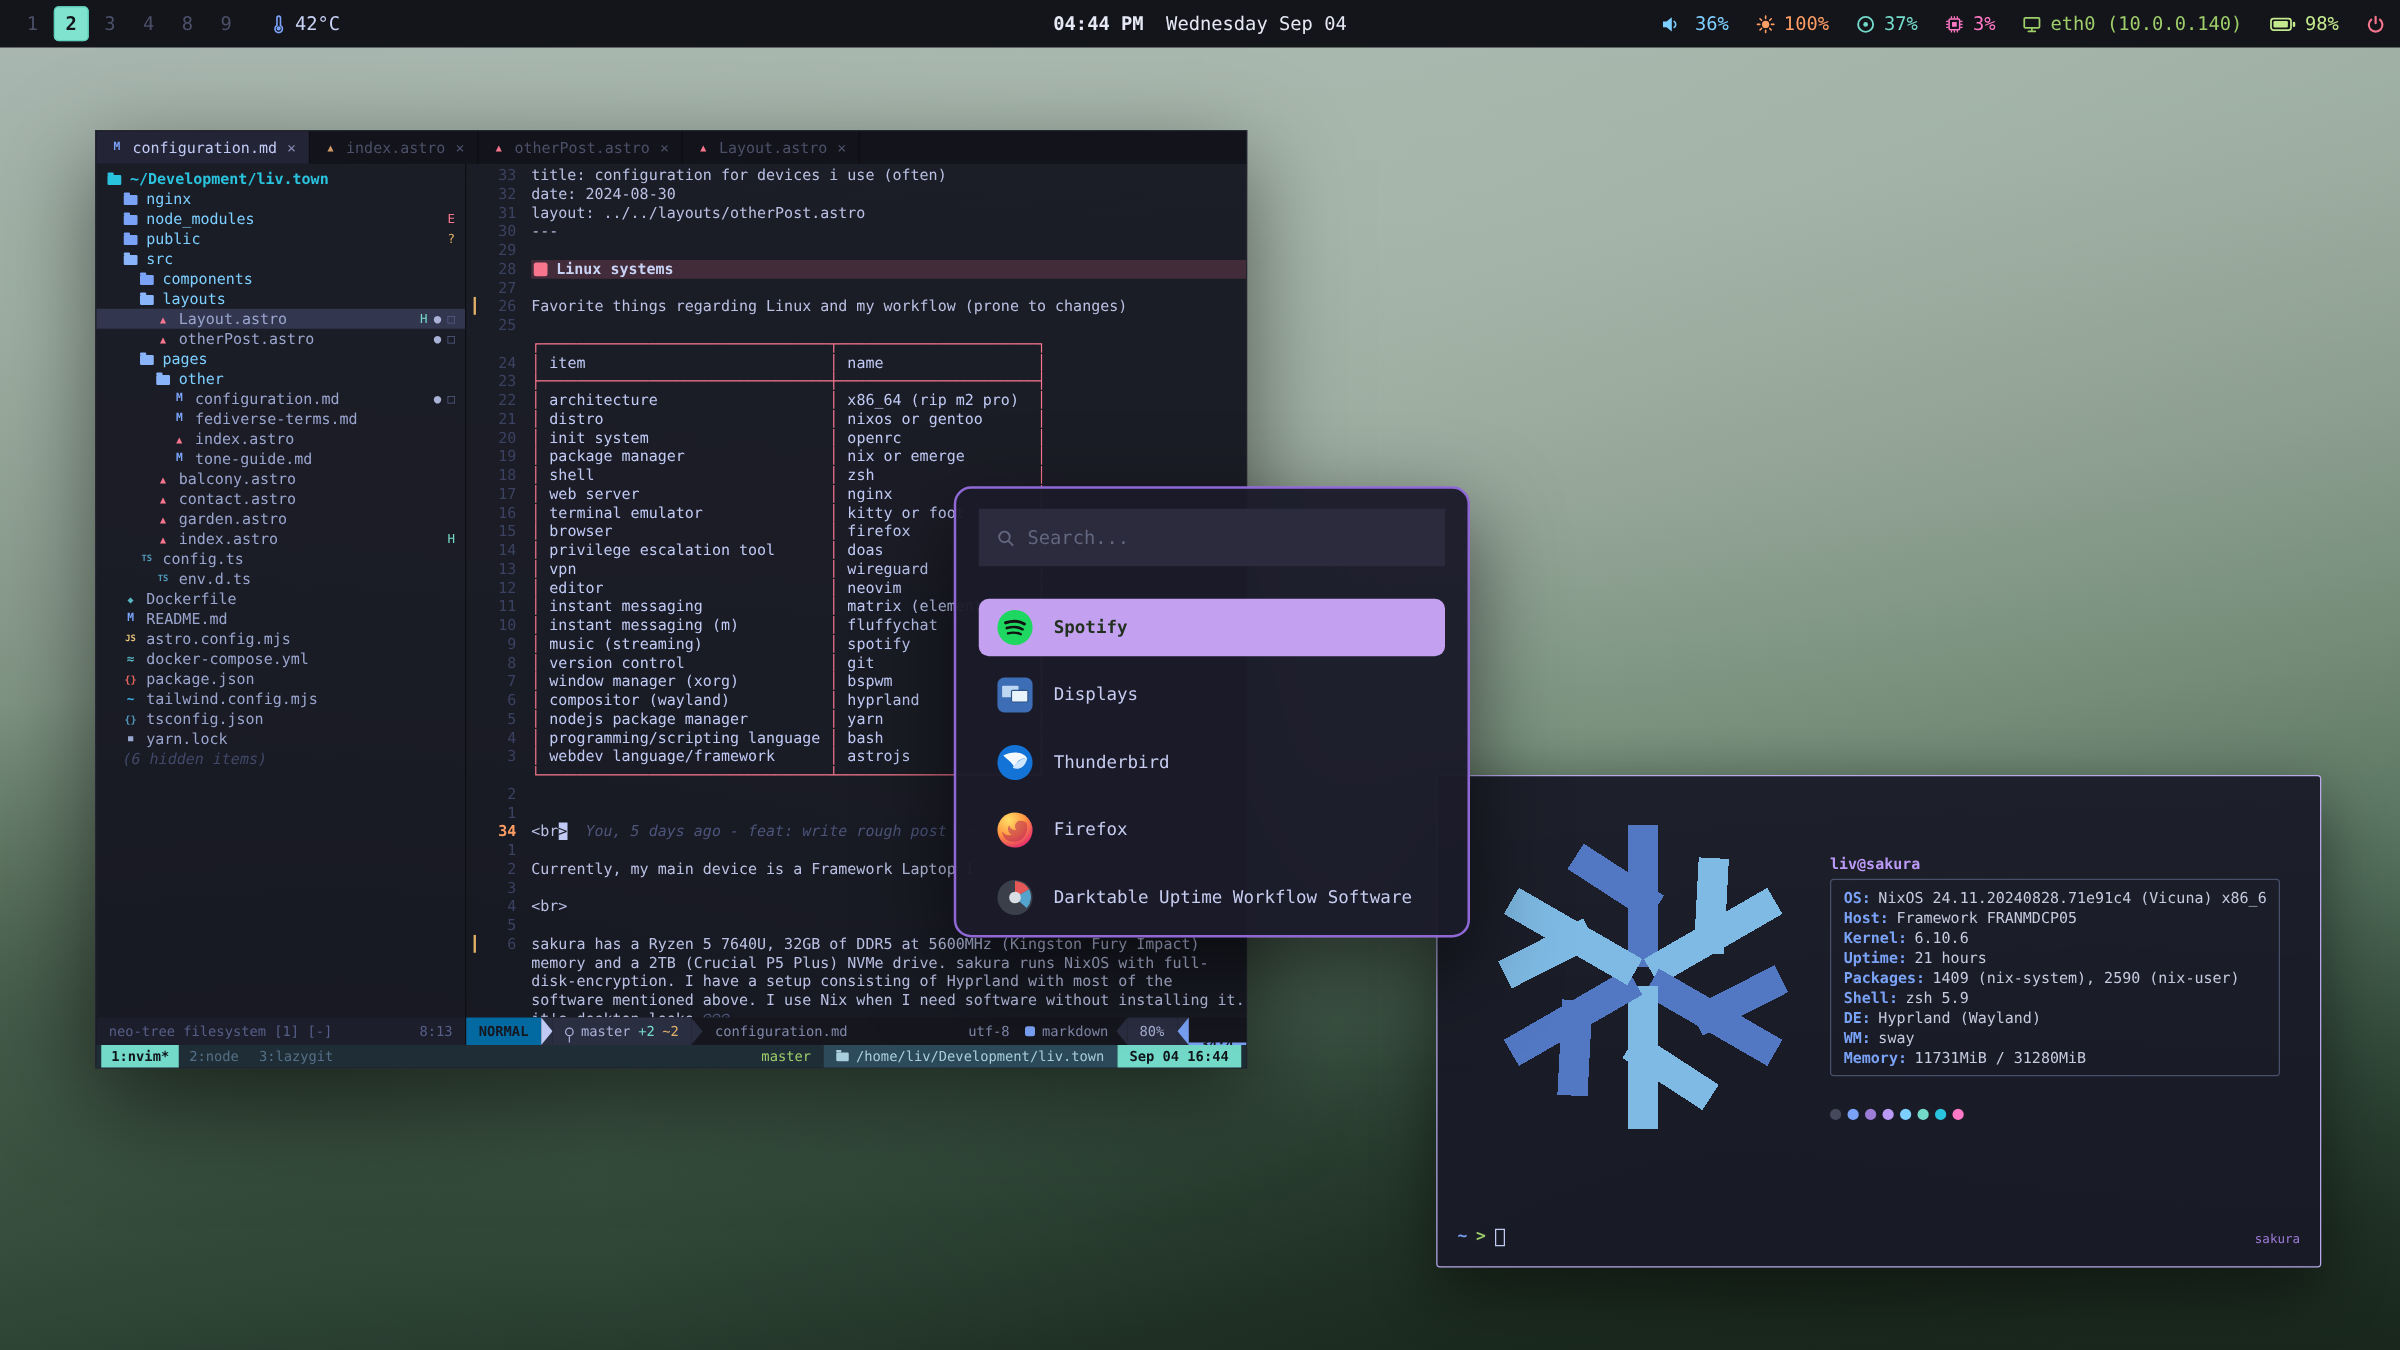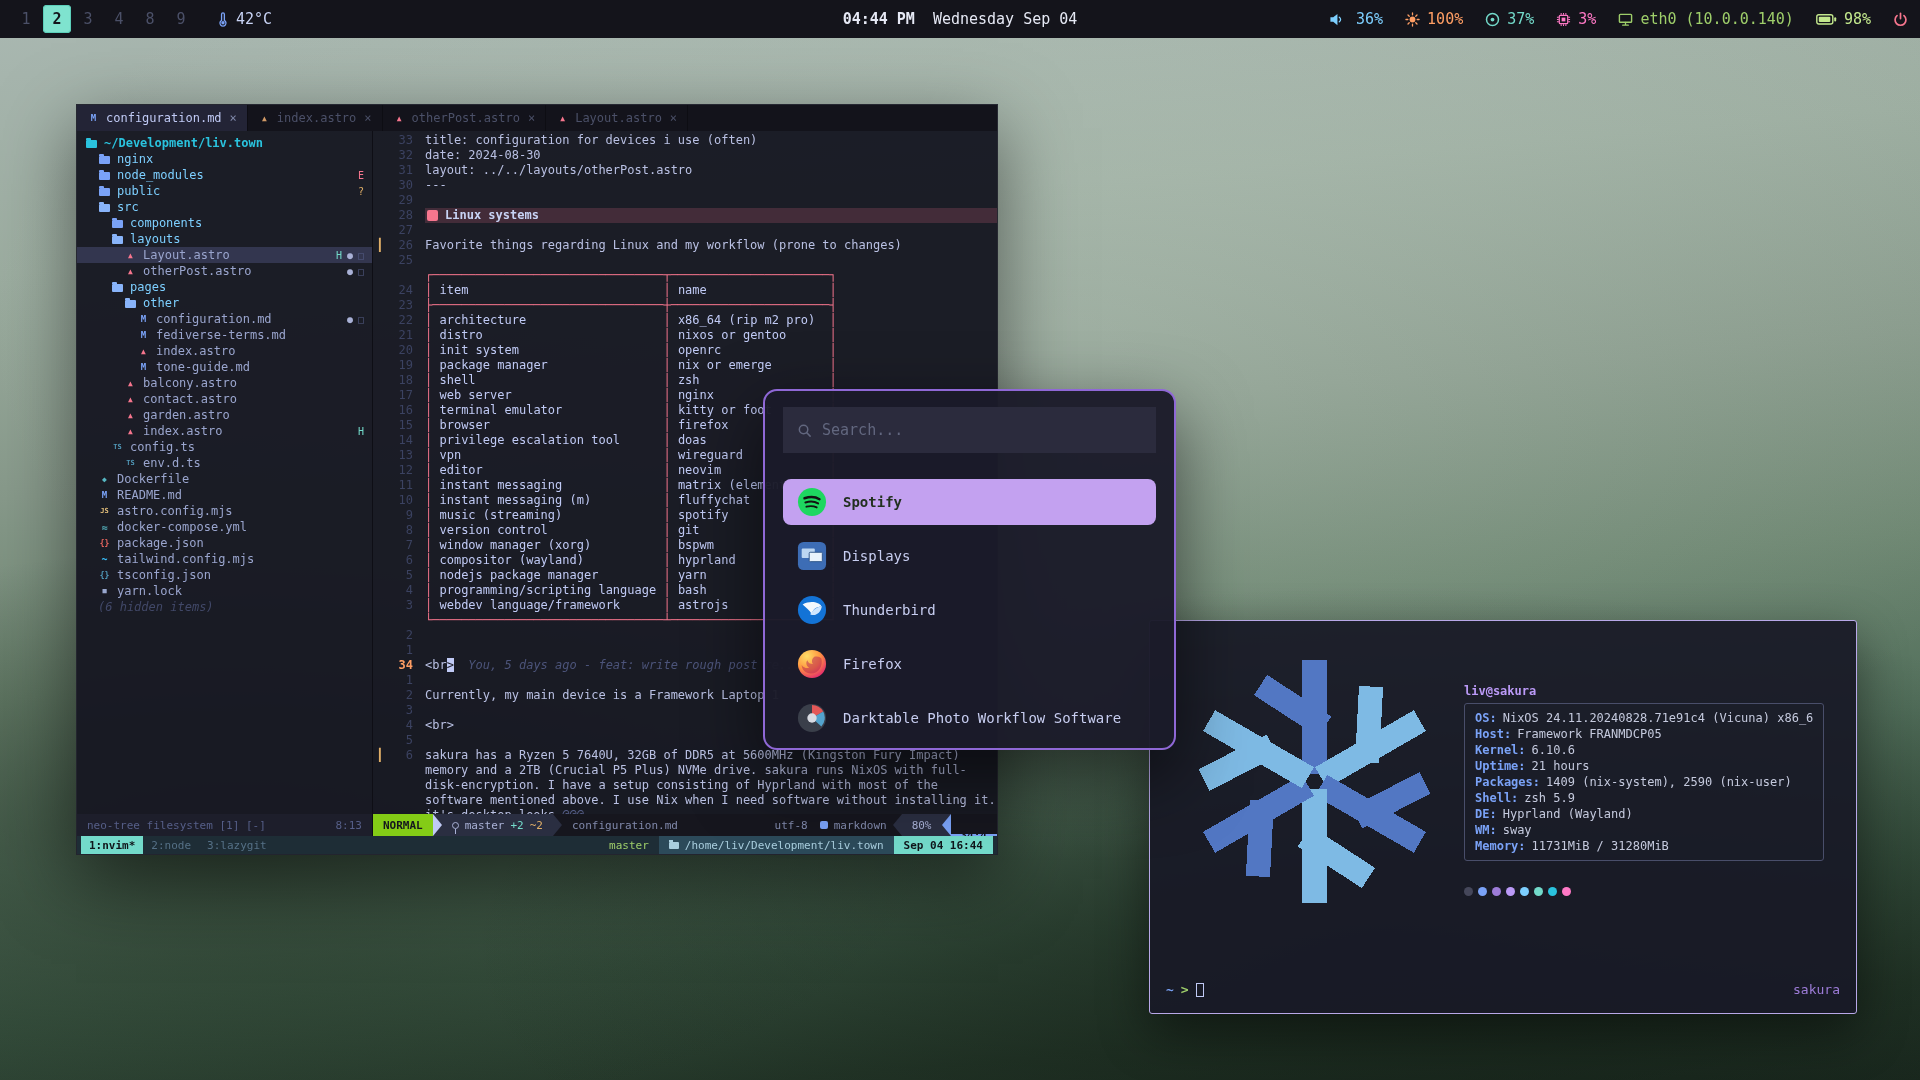--- a/index.html
+++ b/index.html
@@ -80,21 +80,21 @@
   .h1-chip{width:11px;height:11px;border-radius:2px;background:#f7768e;display:inline-block;flex:none;}
   .cursorblk{background:#c0caf5;color:#16161e;}
   .blame{color:#4c547a;font-style:italic;}
   .trail{color:#565f89;}
 
   
   .statusline{height:22px;flex:none;display:flex;font-size:11px;align-items:stretch;background:#16161e;}
   .tree-status{width:296px;flex:none;background:#1d1e2b;color:#565f89;display:flex;justify-content:space-between;align-items:center;padding:0 10px;border-right:1px solid #0e0e15;}
   .lualine{flex:1;display:flex;align-items:stretch;}
   .seg{display:flex;align-items:center;padding:0 10px;gap:6px;}
-  .seg.mode{background:#84cc16;color:#15161e;font-weight:bold;}
+  .seg.mode{background:#0369a1;color:#15161e;font-weight:bold;}
   .seg.branchseg{background:#2a2e41;color:#a9b1d6;}
   .seg.fname{color:#8089ab;flex:1;}
   .seg.enc,.seg.ft{color:#8089ab;padding:0 6px;}
   .seg.prog{background:#2a2e41;color:#a9b1d6;}
   .seg.pos{background:#7aa2f7;color:#15161e;font-weight:bold;margin-top:20px;}
   .added{color:#73daca}.changed{color:#e0af68}
   .pl{width:0;height:0;border-top:11px solid transparent;border-bottom:11px solid transparent;}
   .pl1{border-left:9px solid #c0caf5;background:#2a2e41;}
   .pl2{border-left:9px solid #2a2e41;background:#16161e;}
   .pl3{border-right:9px solid #2a2e41;background:#16161e;}
@@ -130,21 +130,21 @@
   .ftitle{color:#bb9af7;font-weight:bold;margin-bottom:4px;}
   .finfo{border:1px solid #494e6a;border-radius:3px;padding:6px 10px;display:inline-block;min-width:330px;}
   .frow{display:flex;}
   .flabel{color:#7aa2f7;font-weight:bold;margin-right:6px;}
   .palette{display:flex;gap:5px;margin-top:26px;}
   .pdot{width:9px;height:9px;border-radius:50%;}
   .fprompt{position:absolute;left:16px;bottom:16px;font-size:13px;display:flex;gap:7px;align-items:center;}
   .fprompt .pp{color:#7aa2f7;font-weight:bold;}
   .fprompt .ps{color:#9ece6a;font-weight:bold;}
   .pcursor{width:8px;height:14px;border:1px solid #c0caf5;}
-  .fhost{position:absolute;right:16px;bottom:16px;color:#9d7cd8;font-size:13px;}
+  .fhost{position:absolute;right:16px;bottom:16px;color:#9d7cd8;font-size:10px;}
 </style>
 </head>
 <body>
 
 <div class="wallpaper"></div>
 
 <div class="topbar">
   <div class="ws-list">
       <div class="ws">1</div>
       <div class="ws active">2</div>
@@ -722,21 +722,21 @@
       </div>
       <div class="litem">
         <span class="svgicon">
           <svg viewBox="0 0 32 32">
             <circle cx="16" cy="16" r="15" fill="#3a3f4a"></circle>
             <path d="M16 2a14 14 0 0 1 12 7l-12 7z" fill="#e45858"></path>
             <path d="M28 9a14 14 0 0 1-2 16l-10-9z" fill="#58b5e4" opacity=".85"></path>
             <circle cx="16" cy="16" r="5" fill="#d9dce3"></circle>
           </svg>
         </span>
-        <span>Darktable Photo Workflow Software</span>
+        <span>Darktable Uptime Workflow Software</span>
       </div>
     </div>
 </div>
 
 <div class="fetch">
   <div class="logo-col">
     <svg id="nixlogo" viewBox="-130 -130 260 260" width="285" height="285" shape-rendering="crispEdges">
         <g transform="rotate(0)" stroke="#5277C3" stroke-width="22" stroke-linecap="square" fill="none">
           <path d="M0 -18 L0 -100"></path>
           <path d="M0 -56 L-40 -82"></path>

